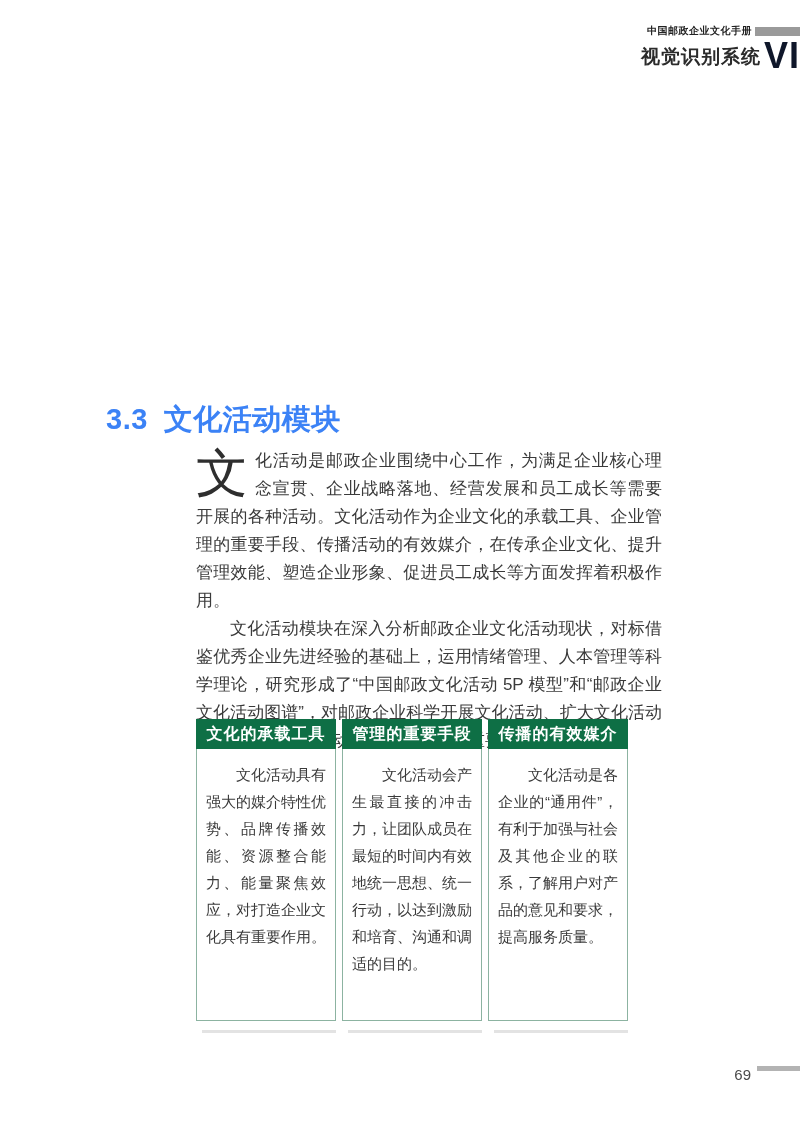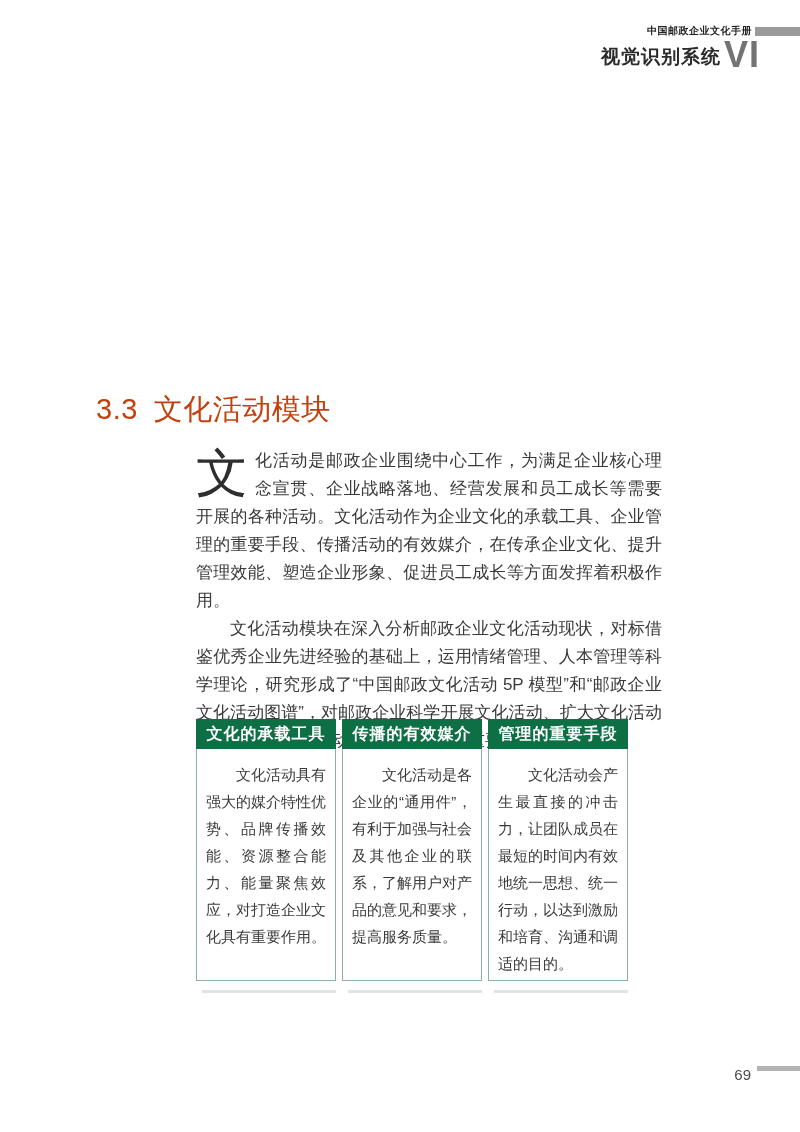--- a/index.html
+++ b/index.html
@@ -15,36 +15,36 @@
 
   
   .hdr { position: absolute; top: 24px; right: 0; }
   .hdr-line1 { display: flex; align-items: center; justify-content: flex-end; }
   .hdr-title1 {
     font-size: 10px; font-weight: bold; color: #222;
     letter-spacing: 0.5px; white-space: nowrap;
   }
   .hdr-bar { width: 45px; height: 9px; background: #9a9a9a; margin-left: 3px; }
   .hdr-line2 {
-    display: flex; align-items: flex-start; justify-content: flex-end;
-    padding-right: 40px; margin-top: 3px;
+    display: flex; align-items: flex-end; justify-content: flex-end;
+    margin-top: 3px;
   }
   .hdr-title2 {
     font-size: 19px; font-weight: bold; color: #2b2b2b;
     letter-spacing: 1px; white-space: nowrap; margin-top: 3px;
   }
   .hdr-vi {
     font-size: 36px; line-height: 28px; font-weight: bold;
-    color: #737373; margin-left: 3px; letter-spacing: 1px;
+    color: #0f172a; margin-left: 3px; letter-spacing: 1px;
   }
 
   
   .section-heading {
-    position: absolute; left: 92px; top: 386px; margin: 4px;
-    font-size: 29px; font-weight: normal; color: #c2410c;
+    position: absolute; left: 92px; top: 386px; margin: 14px;
+    font-size: 29px; font-weight: bold; color: #3b82f6;
     letter-spacing: 0.5px;
   }
   .section-num { margin-right: 16px; }
 
   
   .body-text {
     position: absolute; left: 196px; top: 447px; width: 466px;
     font-size: 17px; line-height: 28px; text-align: justify;
     color: #3a3a3a;
   }
@@ -61,21 +61,21 @@
     position: absolute; left: 196px; top: 719px; width: 432px;
     display: flex; gap: 6px;
   }
   .card { flex: 1; position: relative; }
   .card-title {
     background: #0e6f45; color: #ffffff; font-weight: bold;
     font-size: 16px; text-align: center; height: 30px; line-height: 30px;
     letter-spacing: 1px;
   }
   .card-body {
-    box-sizing: border-box; height: 232px;
+    box-sizing: border-box; height: 272px;
     border: 1px solid #8cb3a1; border-top: none;
     padding: 12px 9px 0 9px;
     font-size: 15px; line-height: 27px; text-align: justify;
     text-indent: 2em; color: #3a3a3a; background: #ffffff;
   }
   .card-shadow {
     position: absolute; left: 6px; right: 0; bottom: -12px;
     height: 3px; background: #e3e3e3;
   }
 
@@ -114,27 +114,27 @@
     <p class="para2">文化活动模块在深入分析邮政企业文化活动现状，对标借鉴优秀企业先进经验的基础上，运用情绪管理、人本管理等科学理论，研究形成了“中国邮政文化活动 5P 模型”和“邮政企业文化活动图谱”，对邮政企业科学开展文化活动、扩大文化活动效果、发挥文化活动管理效能等具有重要的指导作用。</p>
   </div>
 
   <div class="cards">
     <div class="card">
       <div class="card-title">文化的承载工具</div>
       <div class="card-body">文化活动具有强大的媒介特性优势、品牌传播效能、资源整合能力、能量聚焦效应，对打造企业文化具有重要作用。</div>
       <div class="card-shadow"></div>
     </div>
     <div class="card">
-      <div class="card-title">传播的有效媒介</div>
-      <div class="card-body">文化活动是各企业的“通用件”，有利于加强与社会及其他企业的联系，了解用户对产品的意见和要求，提高服务质量。</div>
+      <div class="card-title">管理的重要手段</div>
+      <div class="card-body">文化活动会产生最直接的冲击力，让团队成员在最短的时间内有效地统一思想、统一行动，以达到激励和培育、沟通和调适的目的。</div>
       <div class="card-shadow"></div>
     </div>
     <div class="card">
-      <div class="card-title">管理的重要手段</div>
-      <div class="card-body">文化活动会产生最直接的冲击力，让团队成员在最短的时间内有效地统一思想、统一行动，以达到激励和培育、沟通和调适的目的。</div>
+      <div class="card-title">传播的有效媒介</div>
+      <div class="card-body">文化活动是各企业的“通用件”，有利于加强与社会及其他企业的联系，了解用户对产品的意见和要求，提高服务质量。</div>
       <div class="card-shadow"></div>
     </div>
   </div>
 
   <div class="ftr">
     <span class="page-num">69</span>
     <span class="ftr-bar"></span>
   </div>
 
 </div>

